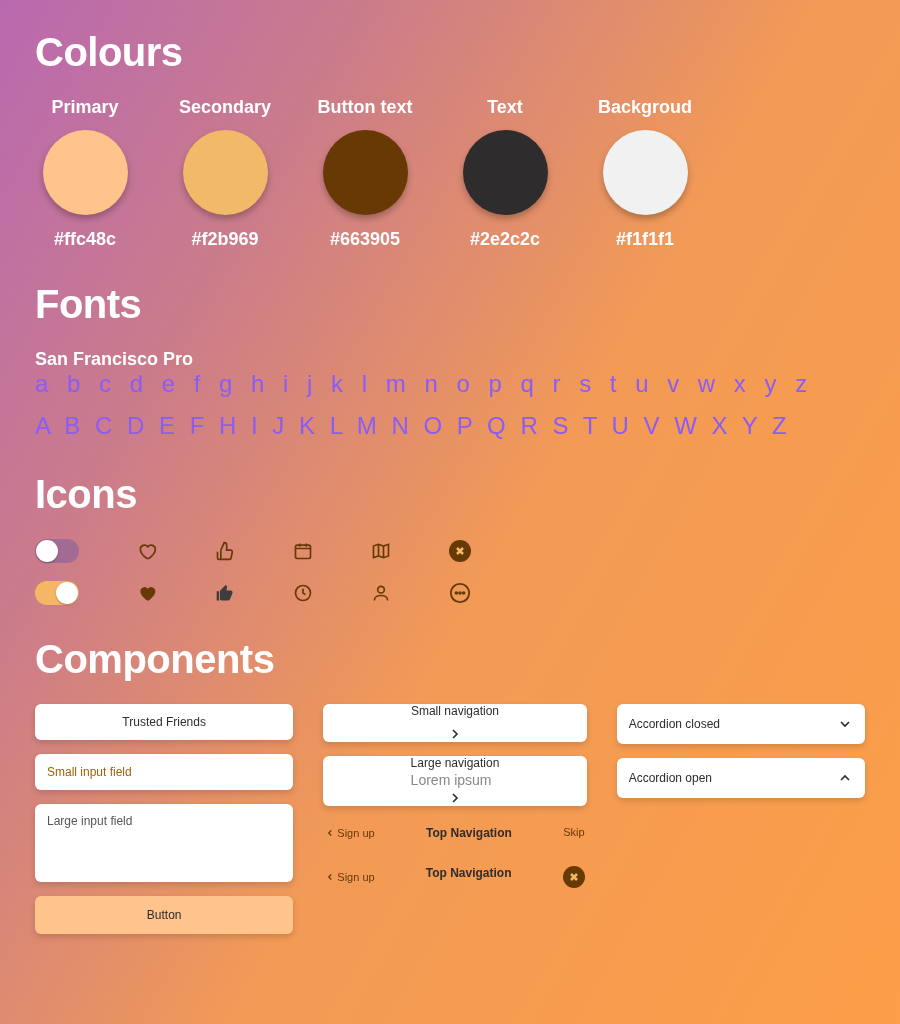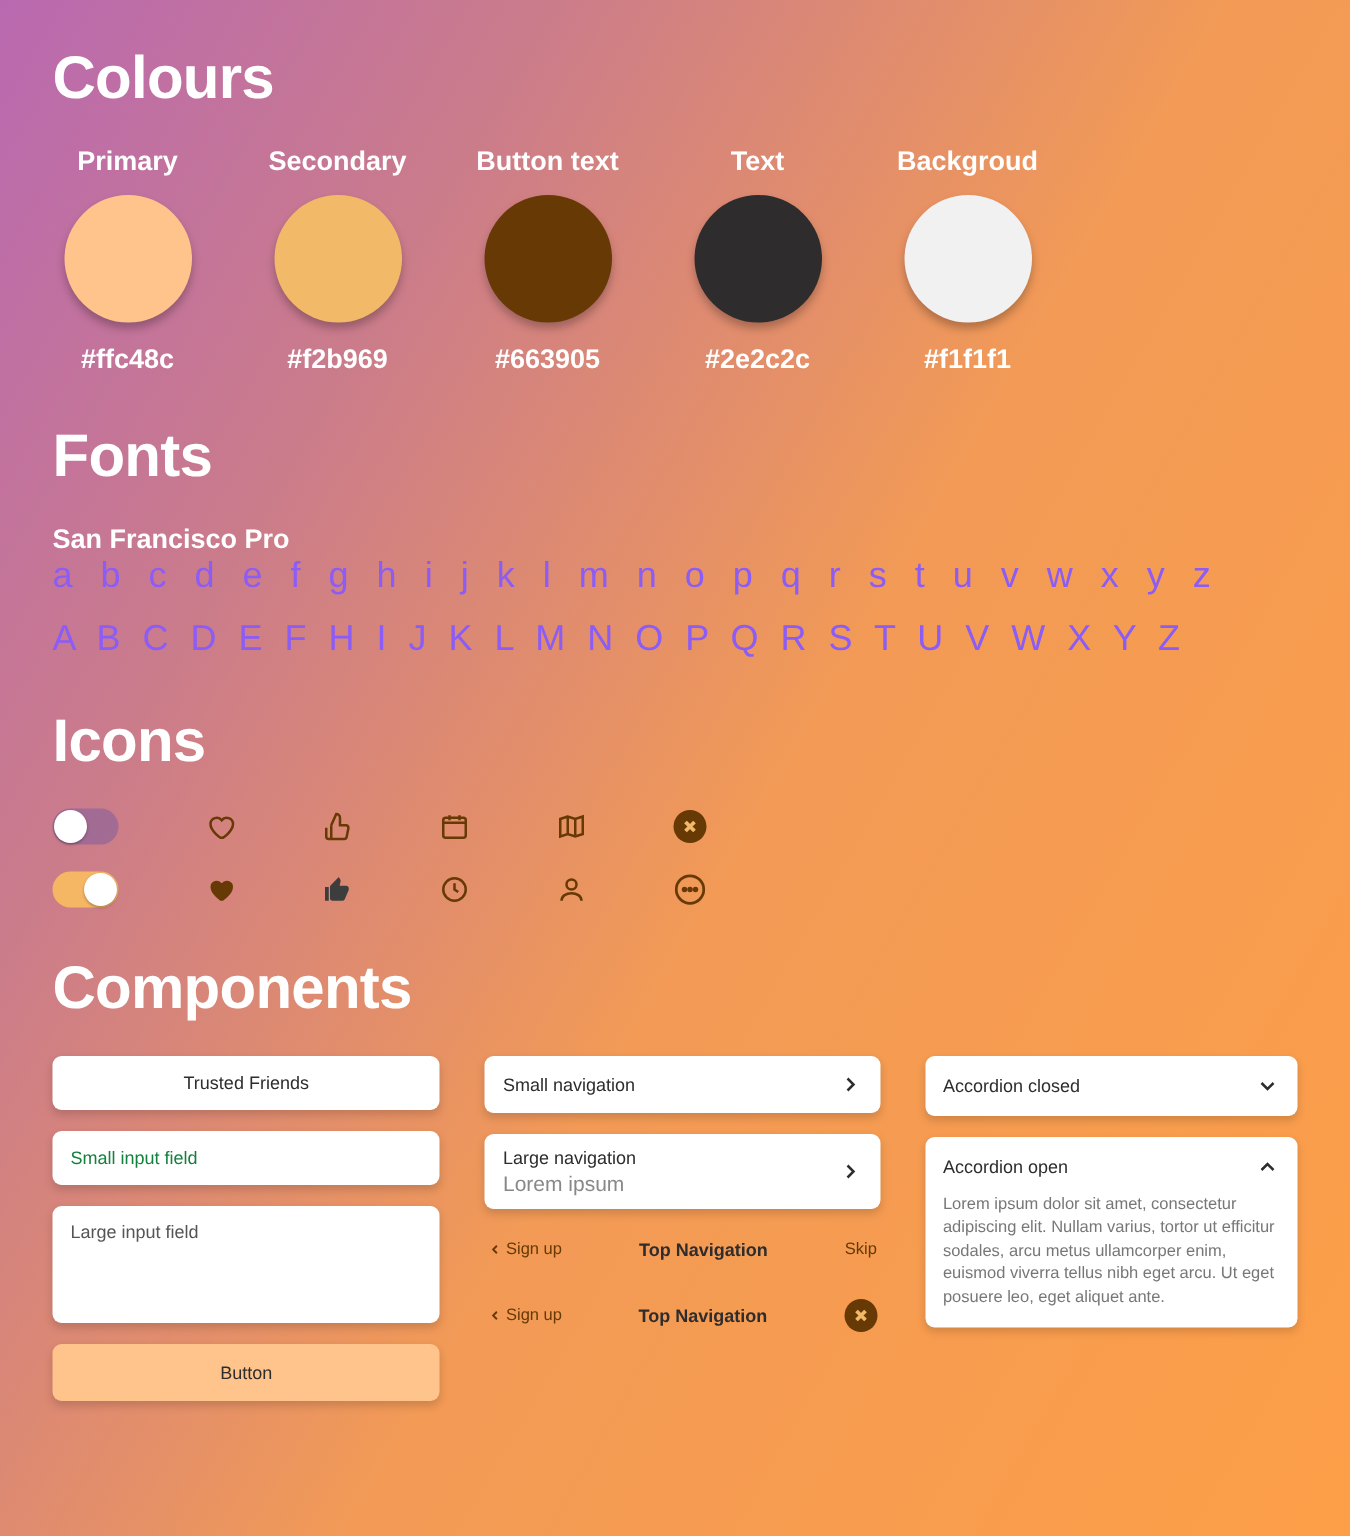--- a/index.html
+++ b/index.html
@@ -68,33 +68,33 @@
     background: #fff; border-radius: 6px;
     box-shadow: 0 3px 6px rgba(0,0,0,0.15);
     color: #2e2c2c;
   }
   .seg { display: flex; height: 36px; align-items: center; padding: 0 4px; }
   .seg-item { flex: 1; text-align: center; font-size: 12px; position: relative; line-height: 36px; }
   .seg-item.active::after {
     content: ''; position: absolute; left: 10%; right: 10%; bottom: 4px;
     height: 1.5px; background: #cf7d3e;
   }
-  .input-small { height: 36px; padding: 11px 12px; font-size: 12px; display: flex; align-items: center; color: #15803d;}
+  .input-small { height: 36px; padding: 11px 12px; font-size: 12px; display: flex; align-items: center; color: #a16207;}
   .input-large { height: 78px; padding: 10px 12px; font-size: 12px; color: #555;}
   .btn {
     background: #ffc48c; height: 38px; border-radius: 6px;
     box-shadow: 0 3px 6px rgba(0,0,0,0.15);
     display: flex; align-items: center; justify-content: center;
     font-size: 12px; color: #2e2c2c;
   }
-  .nav-card { height: 38px; display: flex; align-items: center; justify-content: space-between; padding: 0 12px; font-size: 12px; }
+  .nav-card { height: 38px; display: flex; align-items: center; justify-content: space-between; padding: 0 12px; font-size: 12px; flex-direction: column; }
   .nav-card.large { height: 50px; }
   .nav-card .sub { font-size: 14px; color: #888; margin-top: 2px;}
   .chev { width: 16px; height: 16px; color: #2e2c2c; }
-  .topnav { display:flex; align-items:center; justify-content:space-between; font-size:12px; color:#2e2c2c; padding:6px 2px; }
+  .topnav { display:flex; justify-content:space-between; font-size:12px; color:#2e2c2c; padding:6px 2px; }
   .topnav .back { color: #663905; display:flex; align-items:center; gap:2px; font-size:11px;}
   .topnav .title { font-weight: 700; }
   .topnav .skip { color: #663905; font-size:11px; }
   .acc { padding: 12px; font-size: 12px; }
   .acc-head { display:flex; justify-content:space-between; align-items:center; }
   .acc-body { font-size: 11px; color: #777; margin-top: 10px; line-height: 1.4; }
 </style>
 </head>
 <body>
 
@@ -272,18 +272,17 @@
               </svg></span>
         </div>
       </div>
       <div class="card acc">
         <div class="acc-head">
           <span>Accordion open</span>
           <span class="chev"><svg viewBox="0 0 24 24" fill="none" stroke="currentColor" stroke-width="2.5">
                 <path d="M6 15l6-6 6 6"></path>
               </svg></span>
         </div>
-        <div class="acc-body">Lorem ipsum dolor sit amet, consectetur adipiscing elit. Nullam varius, tortor ut efficitur sodales, arcu metus ullamcorper enim, euismod viverra tellus nibh eget arcu. Ut eget posuere leo, eget aliquet ante.</div>
       </div>
     </div>
 
   </div>
 </div>
 
 </body></html>

